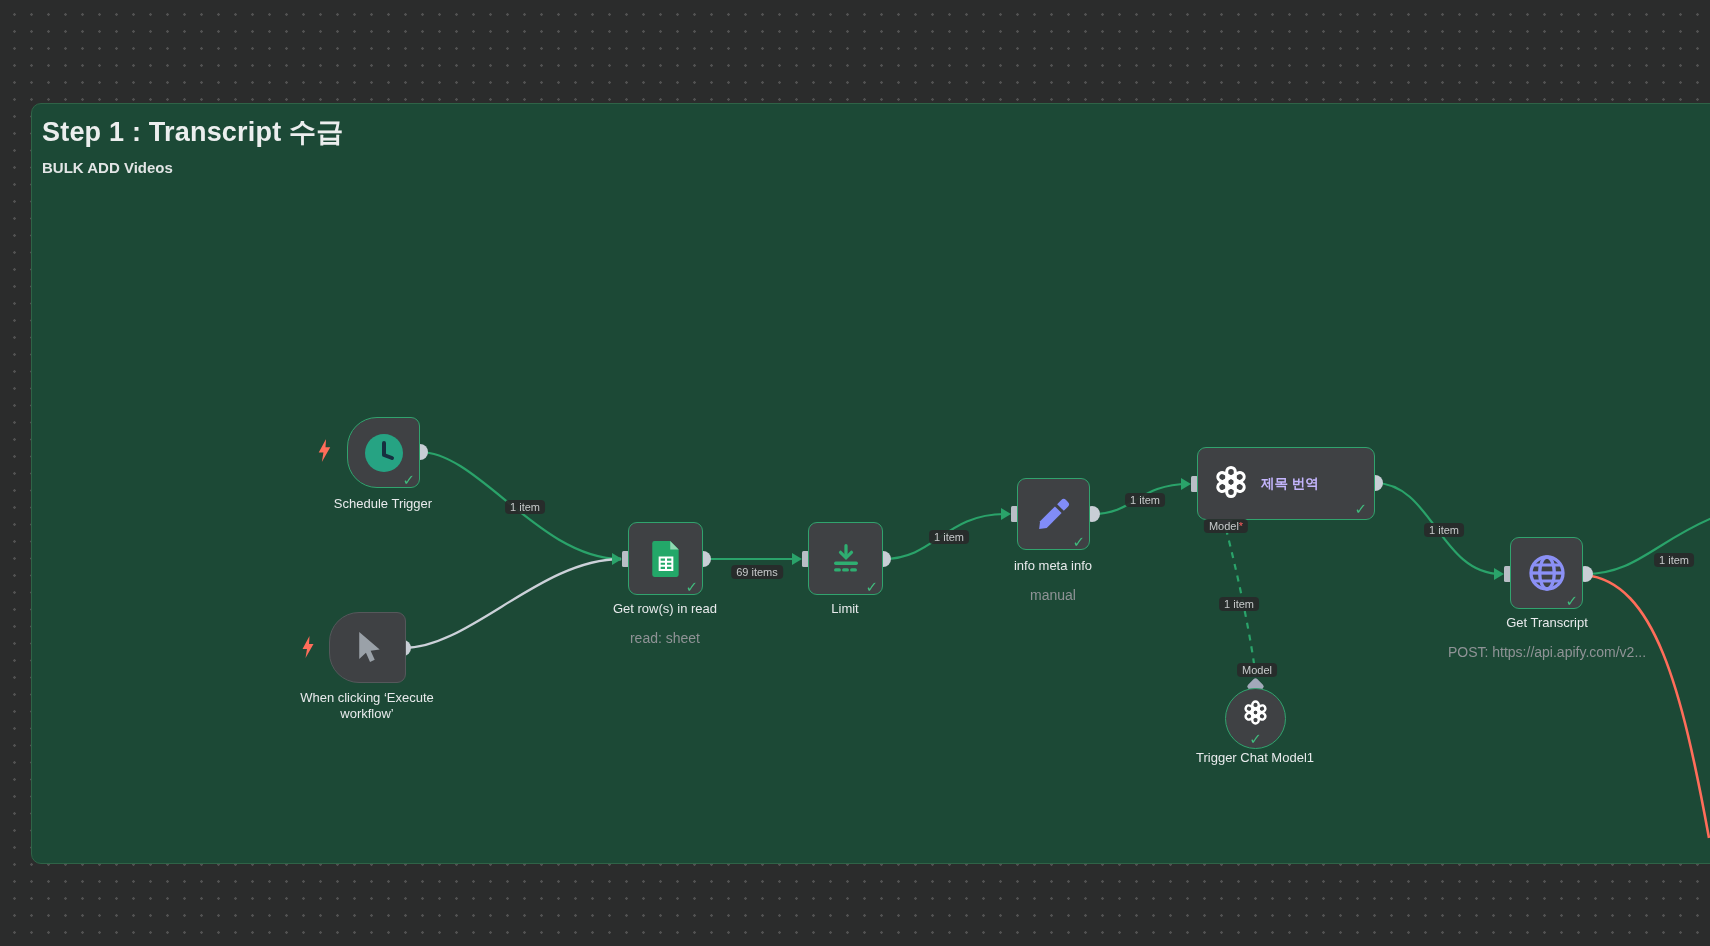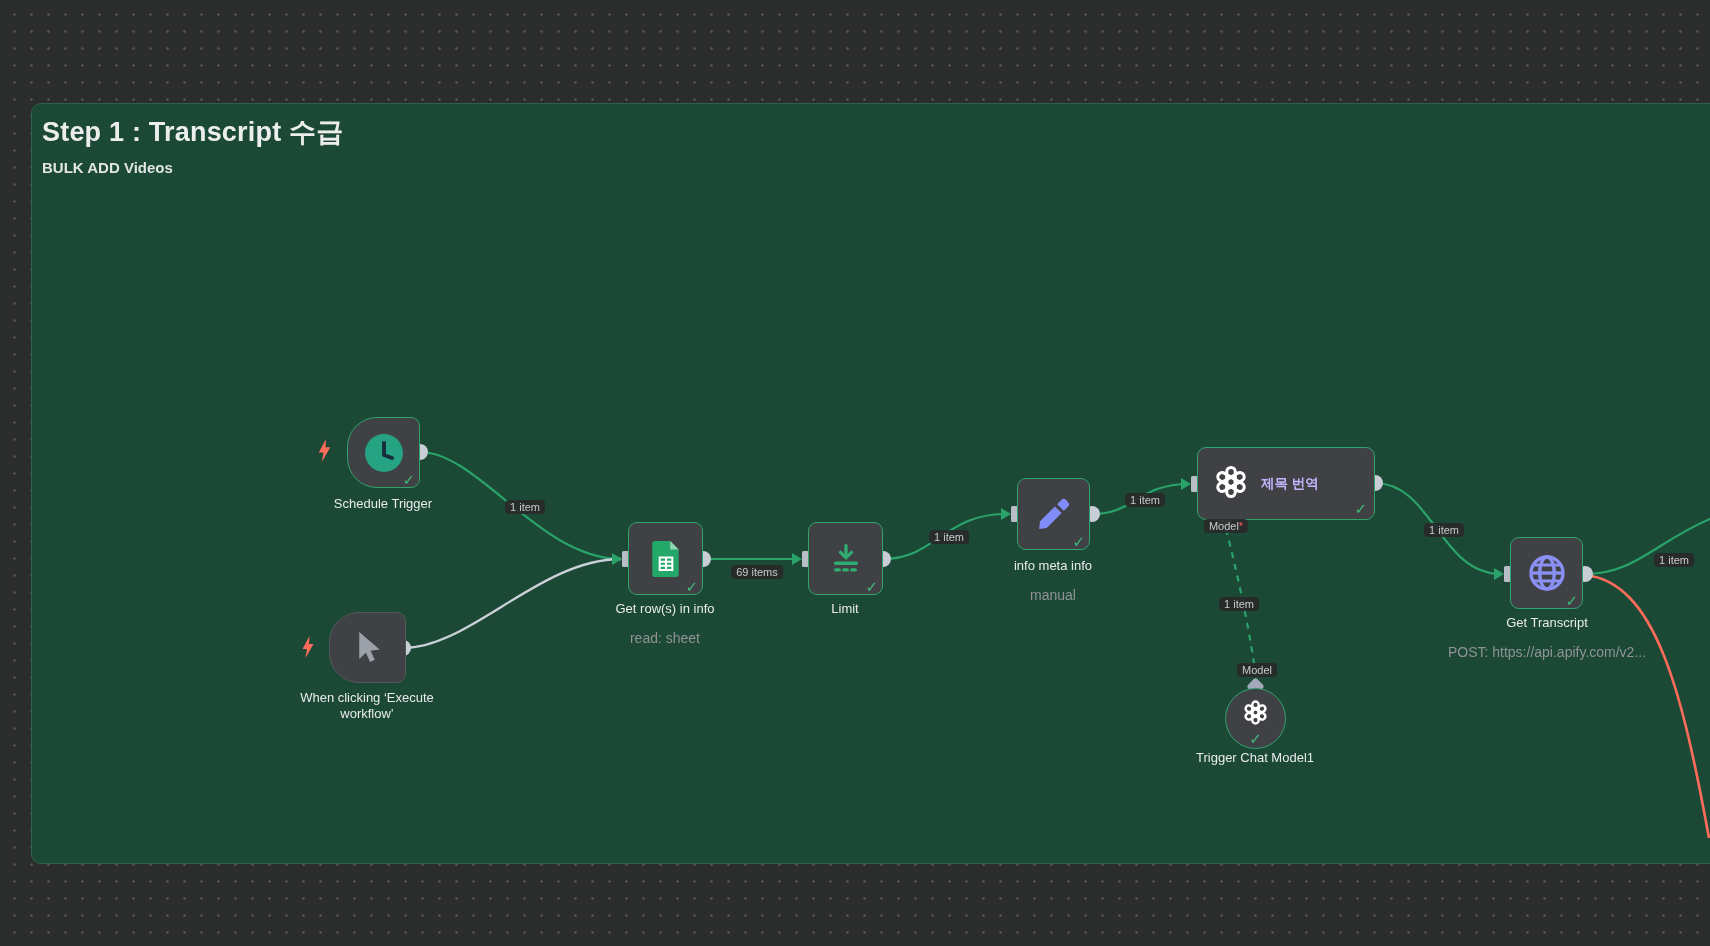--- a/index.html
+++ b/index.html
@@ -155,21 +155,21 @@
         <path d="M18 1 l8 8 h-8 z" fill="#8fd8b2"></path>
         <g stroke="#ffffff" stroke-width="1.9" fill="none">
           <path d="M8 16.5 h12 v12 h-12 z"></path>
           <path d="M8 20.5 h12 M8 24.5 h12 M14 16.5 v12"></path>
         </g>
       </svg>
     </span>
     <span class="check">✓</span>
   </div>
   <div class="nlabel" style="left:665px;top:601px;">
-    <span>Get row(s) in info</span>
+    <span>Get row(s) in read</span>
     <span class="sub">read: sheet</span>
   </div>
 
   <div class="node" id="n-limit">
     <span class="nicon">
       <svg width="34" height="34" viewBox="0 0 28 28">
         <g stroke="#2fae71" stroke-width="2.7" fill="none" stroke-linecap="round">
           <path d="M14 3 v9"></path>
           <path d="M9.5 8.5 L14 13 L18.5 8.5"></path>
           <path d="M5.5 17.5 H22.5"></path>

